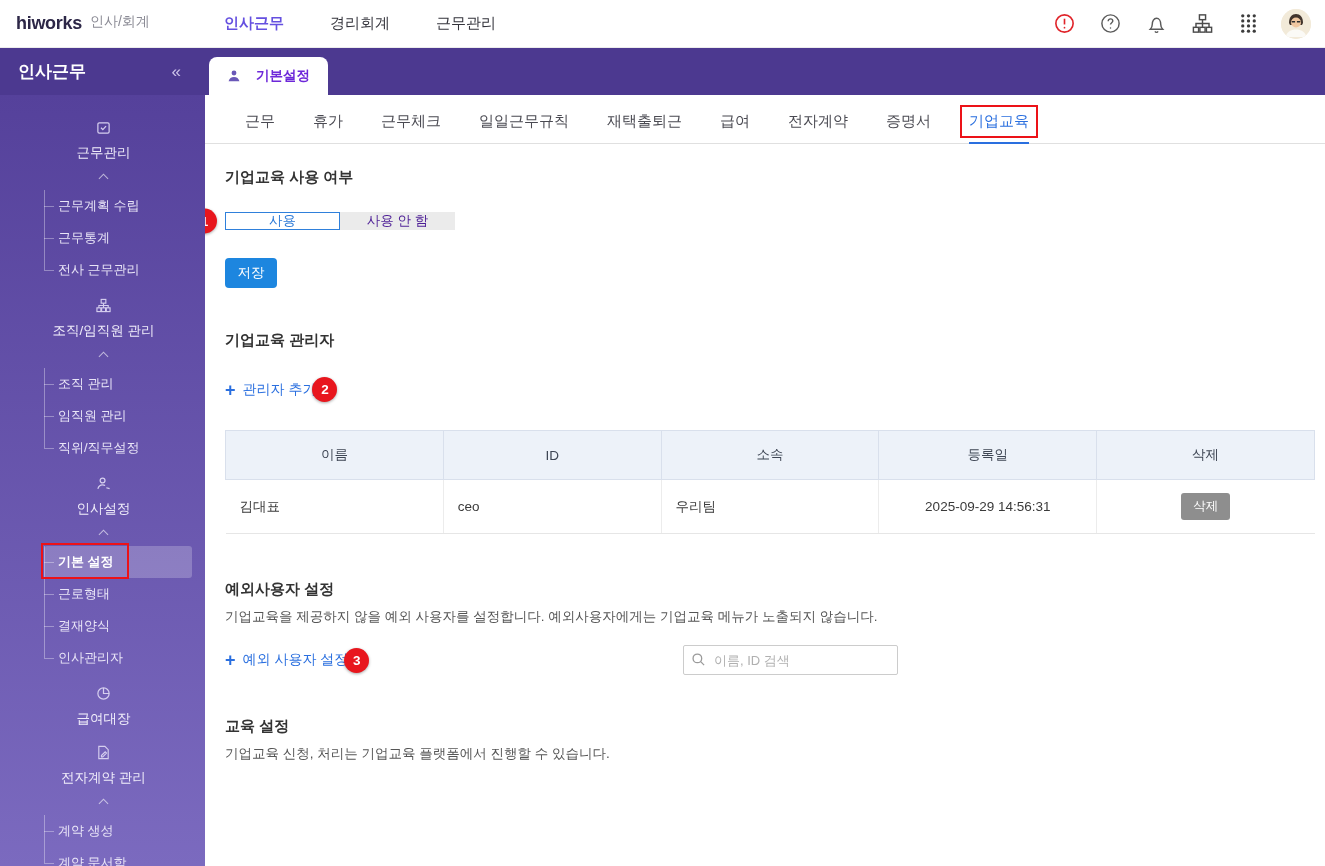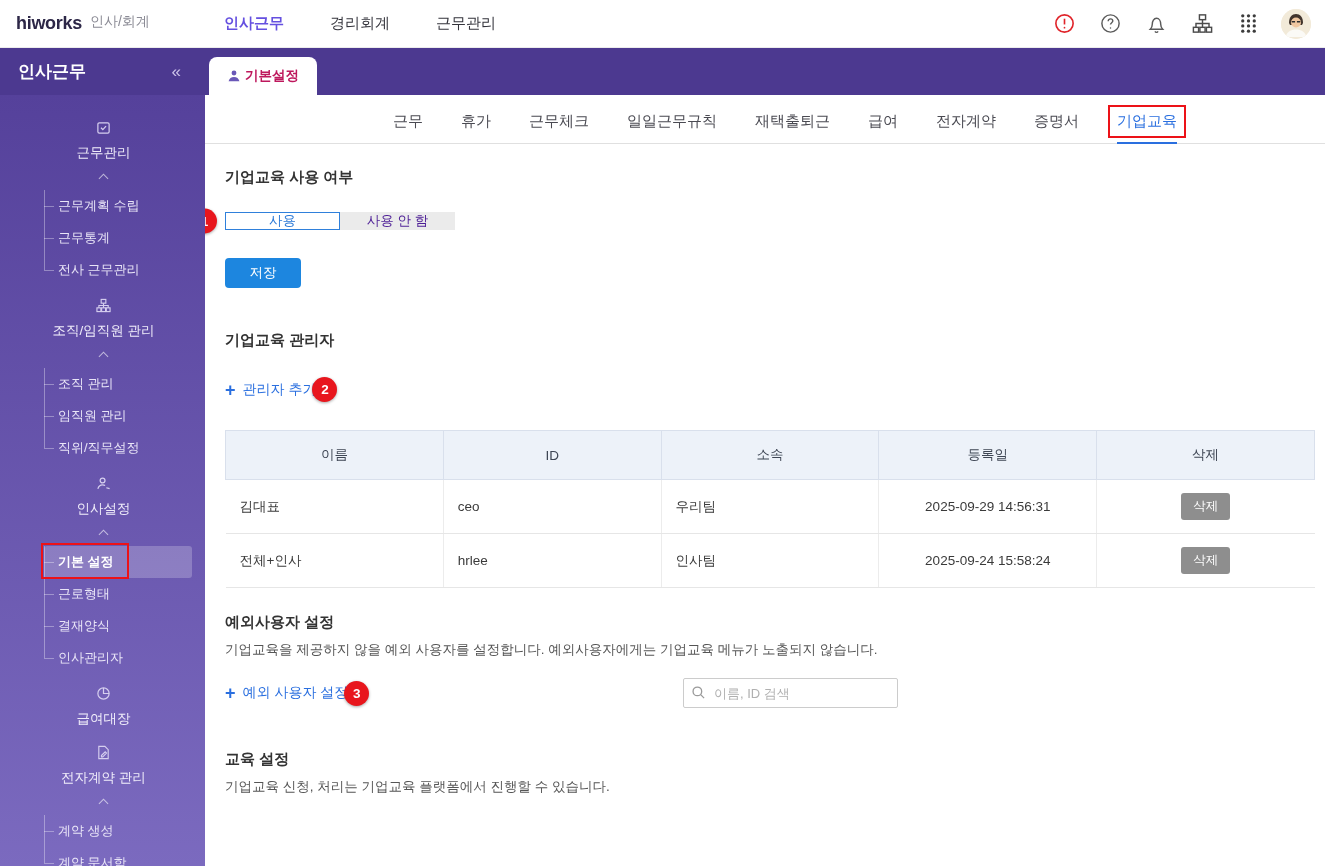--- a/index.html
+++ b/index.html
@@ -23,21 +23,21 @@
   .icon-btn { width:26px; height:26px; display:flex; align-items:center; justify-content:center; cursor:pointer; }
   .avatar { width:30px; height:30px; border-radius:50%; overflow:hidden; background:#f2ead9; cursor:pointer; }
 
   
   .band { height:47px; background:#4c3990; display:flex; align-items:flex-end; }
   .band-side { width:205px; flex:none; align-self:stretch; display:flex; align-items:center;
     justify-content:space-between; padding:0 24px 0 18px; }
   .band-title { color:#fff; font-weight:700; font-size:17px; }
   .collapse { color:#cdc4ea; font-size:17px; cursor:pointer; }
   .band-tab { margin-left:4px; background:#fff; border-radius:8px 8px 0 0; height:38px;
-    display:flex; align-items:center; gap:4px; padding:0 18px; color:#be185d;
+    display:flex; align-items:center; gap:15px; padding:0 18px; color:#6d28d9;
     font-weight:700; font-size:13.5px; cursor:pointer; }
 
   
   .layout { display:flex; height:771px; }
 
   
   .sidebar { width:205px; flex:none; background:linear-gradient(180deg,#55419b 0%,#7b6abf 100%);
     padding-top:16px; }
   .side-sec { display:flex; align-items:center; gap:9px; padding:8px 16px 8px 18px;
     color:#f0edfa; font-size:13.5px; cursor:pointer;flex-direction:column; }
@@ -52,59 +52,59 @@
     border-left:1px solid rgba(255,255,255,.35); border-bottom:1px solid rgba(255,255,255,.35); }
   .side-children li:not(:last-child)::after { content:''; position:absolute; left:0; top:50%;
     height:50%; border-left:1px solid rgba(255,255,255,.35); }
   .side-children li.sel { background:rgba(255,255,255,.22); border-radius:3px; color:#fff; font-weight:700; }
 
   .redbox { position:absolute; border:2px solid #ec1218; pointer-events:none; z-index:5; }
   .sel-box { left:-3px; top:-3px; width:88px; height:calc(100% + 4px); }
 
   
   .main { flex:1; background:#fff; overflow:hidden; }
-  .tabs { display:flex; gap:38px; padding:17px 0 0 40px; border-bottom:1px solid #e0e0e0;justify-content:center; }
+  .tabs { display:flex; gap:38px; padding:17px 0 0 40px; border-bottom:1px solid #e0e0e0; }
   .tab { font-size:15px; color:#4a4a52; padding-bottom:11px; cursor:pointer; position:relative; }
   .tab.active { color:#2a6fdf; border-bottom:2px solid #2a6fdf; margin-bottom:-1px; }
   .tab-redbox { left:-9px; right:-9px; top:-7px; bottom:4px; }
 
   .content { padding-left:20px; }
   .sec-title { font-size:15px; font-weight:700; color:#333; }
   .usage-title { padding-top:24px; }
   .toggle-wrap { margin-top:25px; position:relative; display:flex; width:230px; }
   .toggle-btn { width:115px; height:18px; font-size:13.5px; display:flex; align-items:center;
     justify-content:center; cursor:pointer; }
   .toggle-on { background:#fff; border:1px solid #2f80db; color:#2a78d6; }
   .toggle-off { background:#ebebeb; color:#4c1d95; }
   .badge { width:25px; height:25px; border-radius:50%; background:#e8161d; color:#fff; flex:none;
     font-weight:700; font-size:13.5px; display:flex; align-items:center; justify-content:center;
     box-shadow:0 1px 3px rgba(0,0,0,.35); }
   .badge-float { position:absolute; left:-33px; top:50%; transform:translateY(-50%); z-index:6; }
   .badge-inline { margin-left:-4px; z-index:6; }
-  .save-btn { margin-top:28px; width:76px; height:30px; background:#1d86df; color:#fff; border:none;
+  .save-btn { margin-top:28px; width:52px; height:30px; background:#1d86df; color:#fff; border:none;
     border-radius:4px; font-size:13.5px; cursor:pointer; }
 
   .admins-title { margin-top:43px; }
   .add-row { margin-top:27px; display:flex; align-items:center; }
   .add-link { display:inline-flex; align-items:center; gap:7px; color:#2a6fdf; font-size:14px; cursor:pointer; }
   .plus { font-size:18px; font-weight:700; line-height:1; }
 
   table.tbl { border-collapse:collapse; font-size:13.5px; table-layout:fixed; }
   .tbl th { background:#edf2f9; border:1px solid #d9e0ec; font-weight:500; color:#3e4654;
     height:49px; text-align:center; }
   .tbl td { height:37px; border-bottom:1px solid #e6e6e6; border-right:1px solid #ececec;
     padding:0 14px; color:#3a3a3a; }
   .tbl td:last-child { border-right:none; }
   .tbl1 { width:1090px; margin-top:28px; }
   .tbl2 { width:673px; margin-top:19px; }
   .ta-c { text-align:center; padding:13px !important; }
   .del-btn { background:#8e8e8e; color:#fff; border:none; border-radius:3px; padding:5px 12px;
     font-size:12.5px; cursor:pointer; }
 
-  .exc-title { margin-top:25px; }
+  .exc-title { margin-top:46px; }
   .desc { margin-top:9px; font-size:13.5px; color:#555; }
   .exc-toolbar { margin-top:19px; width:673px; display:flex; align-items:center; justify-content:space-between; }
   .search-box { position:relative; }
   .search-input { width:215px; height:30px; border:1px solid #ccc; border-radius:2px;
     padding:0 8px 0 30px; font-size:13px; color:#333; outline:none; }
   .search-input::placeholder { color:#b0b0b0; }
   .search-icon { position:absolute; left:8px; top:7px; }
 
   .edu-title { margin-top:42px; }
 </style>
@@ -333,27 +333,20 @@
             <th>등록일</th>
             <th>삭제</th>
           </tr>
         </thead>
         <tbody>
           <tr>
             <td>김대표</td>
             <td>ceo</td>
             <td>우리팀</td>
             <td class="ta-c">2025-09-29 14:56:31</td>
-            <td class="ta-c"><button class="del-btn">삭제</button></td>
-          </tr>
-          <tr>
-            <td>전체+인사</td>
-            <td>hrlee</td>
-            <td>인사팀</td>
-            <td class="ta-c">2025-09-24 15:58:24</td>
             <td class="ta-c"><button class="del-btn">삭제</button></td>
           </tr>
         </tbody>
       </table>
 
       
       <div class="sec-title exc-title">예외사용자 설정</div>
       <div class="desc">기업교육을 제공하지 않을 예외 사용자를 설정합니다. 예외사용자에게는 기업교육 메뉴가 노출되지 않습니다.</div>
       <div class="exc-toolbar">
         <div class="add-row" style="margin-top:0;">

